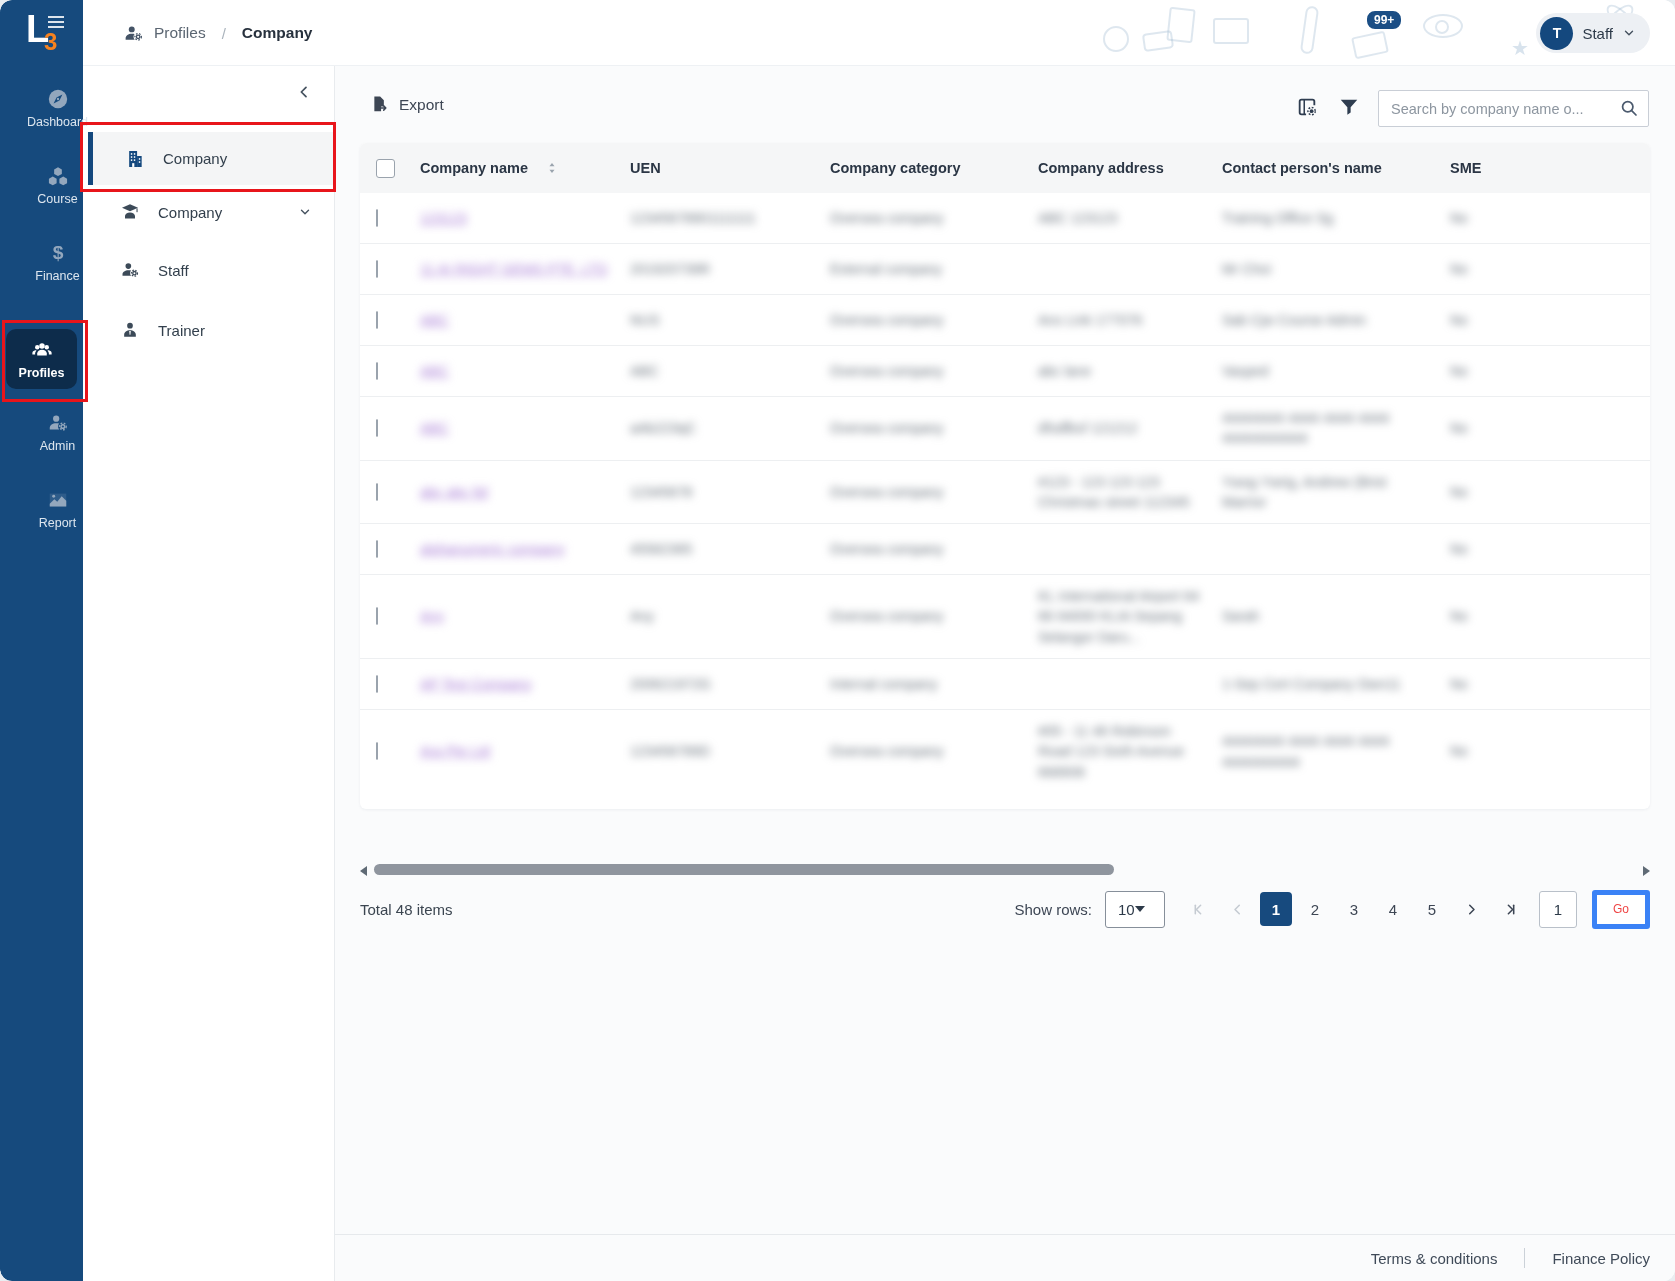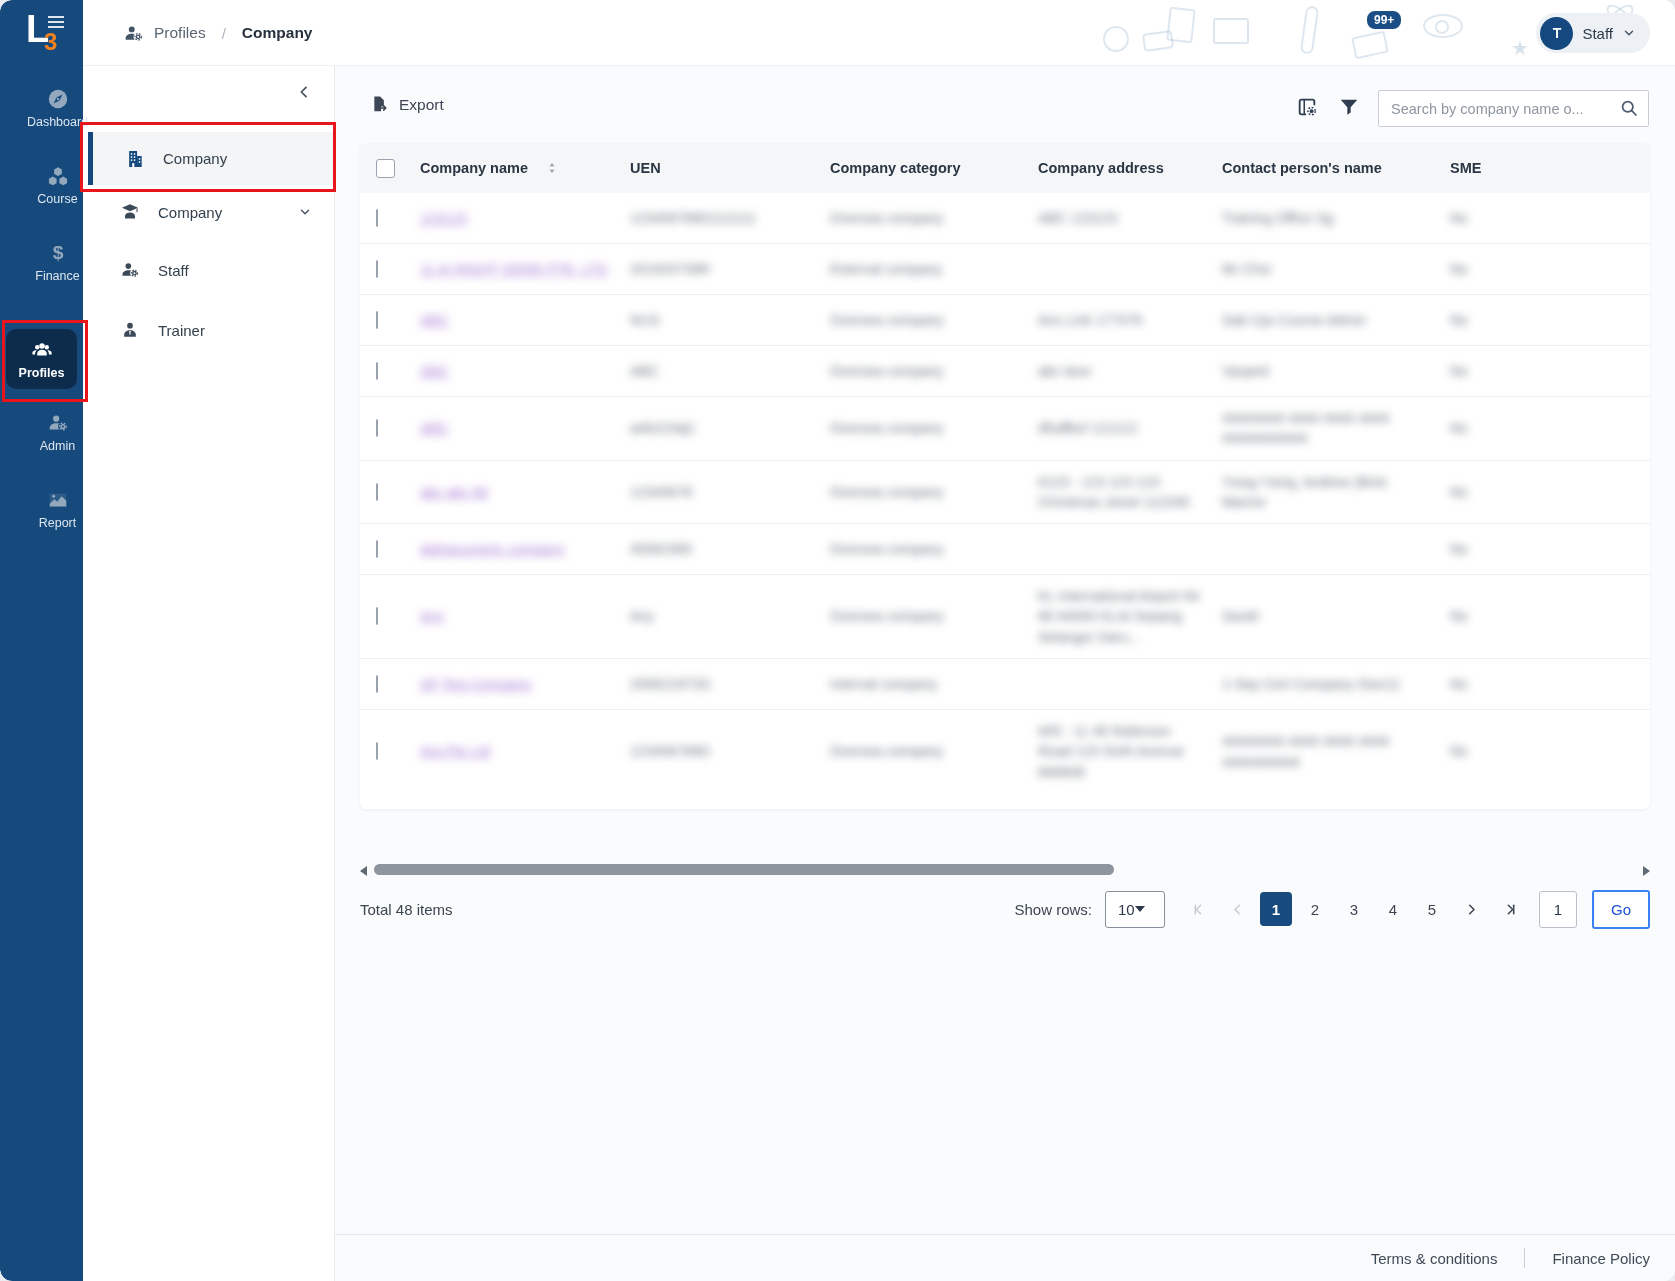--- a/index.html
+++ b/index.html
@@ -83,21 +83,21 @@
   .total { font-size:15px; color:#3b4550; }
   .pager { margin-left:auto; display:flex; align-items:center; gap:7px; }
   .show-rows { font-size:15px; color:#3d4654; margin-right:6px;text-align:center; }
   .rows-select { width:60px; height:37px; border:1px solid #868f9a; border-radius:3px; background:#fff; display:flex; align-items:center; padding:0 9px 0 12px; font-size:15px; color:#2d3a49; cursor:pointer; margin-right:10px; }
   .caret { width:0; height:0; border-left:5px solid transparent; border-right:5px solid transparent; border-top:6px solid #2d3a49; }
   .pg-btn { width:32px; height:34px; display:flex; align-items:center; justify-content:center; font-size:15px; color:#3d4654; cursor:pointer; border-radius:4px; }
   .pg-btn .nav-svg { width:17px; height:17px; }
   .pg-btn.disabled { color:#c5cbd2; cursor:default; }
   .pg-btn.active { background:#174a7e; color:#fff; font-weight:700; }
   .goto { width:38px; height:37px; border:1px solid #b9c0c9; border-radius:3px; text-align:center; font-size:15px; color:#2d3a49; background:#fff; margin-left:6px; font-family:inherit; }
-  .go-btn { width:58px; height:39px; border:2px solid #3b82f6; border-radius:3px; background:#fff; font-size:15px; color:#1d4ed8; margin-left:8px; cursor:pointer; font-family:inherit; }
+  .go-btn { width:58px; height:39px; border:5px solid #3b82f6; border-radius:3px; background:#fff; font-size:12px; color:#ef4444; margin-left:8px; cursor:pointer; font-family:inherit; }
 
   
   .pagefooter { position:absolute; left:335px; right:0; bottom:0; height:47px; background:#fafbfc; border-top:1px solid #e6e9ec; display:flex; align-items:center; justify-content:flex-end; padding-right:25px; gap:27px; }
   .pagefooter a { color:#3f4a58; font-size:15px; text-decoration:none; cursor:pointer; }
   .f-div { width:1px; height:20px; background:#cbd1d8; }
 
   
   .anno { position:absolute; border:3px solid #e8151b; background:transparent; pointer-events:none; z-index:50; }
 </style>
 </head>

